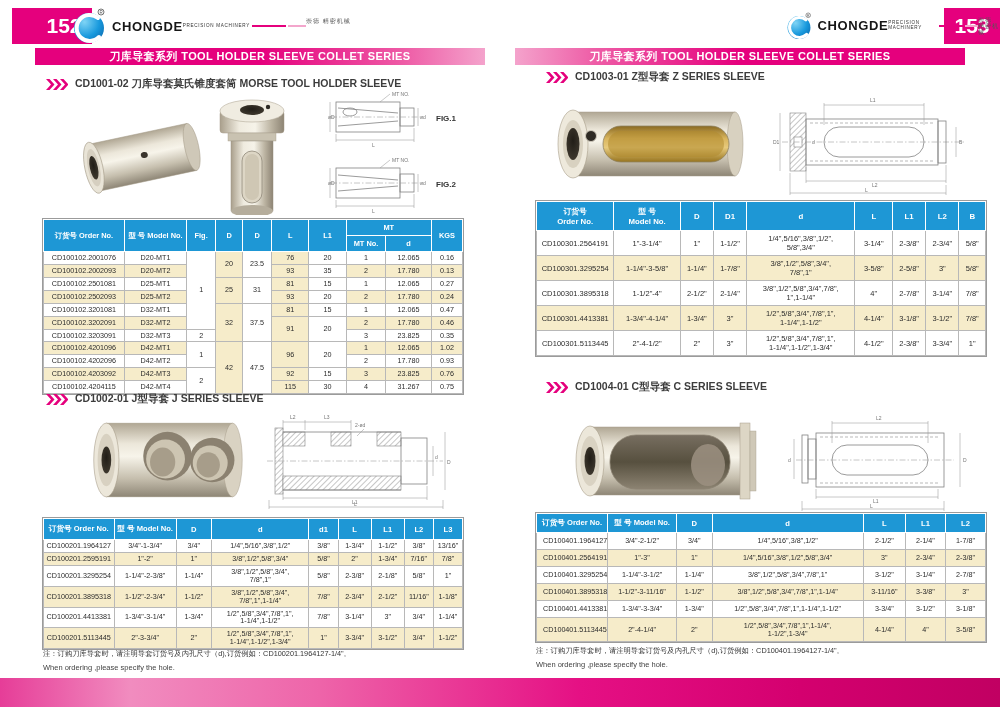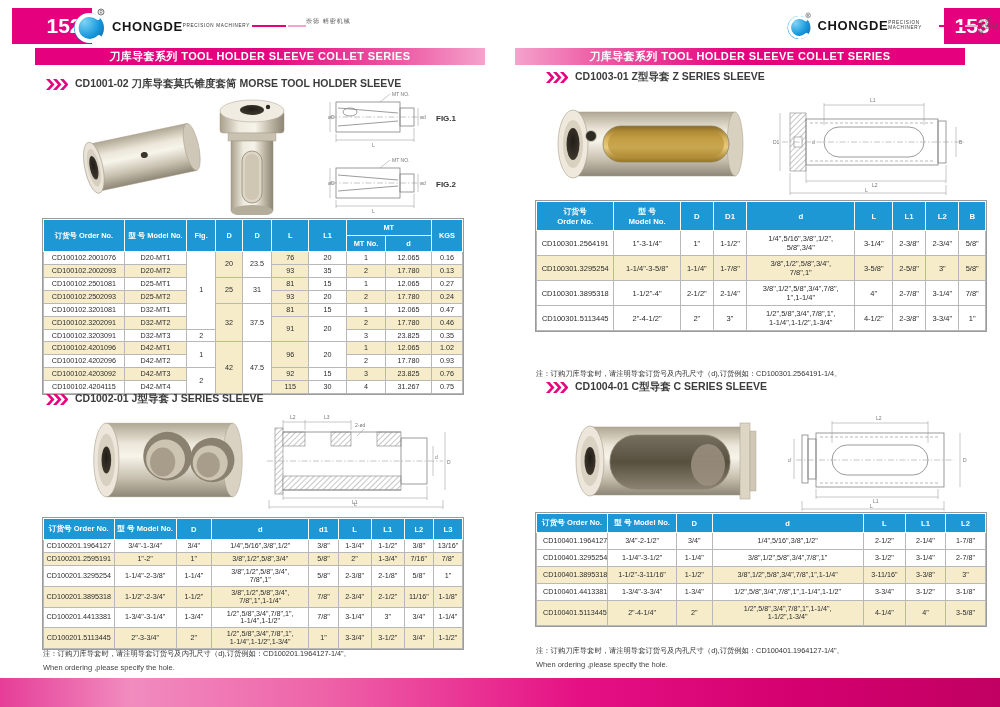--- a/index.html
+++ b/index.html
@@ -636,37 +636,48 @@
             <td>1-1/2"-4"</td>
             <td>2-1/2"</td>
             <td>2-1/4"</td>
             <td>3/8",1/2",5/8",3/4",7/8",
 1",1-1/4"</td>
             <td>4"</td>
             <td>2-7/8"</td>
             <td>3-1/4"</td>
             <td>7/8"</td>
           </tr>
+          <tr class="stripe">
+            <td>CD100301.4413381</td>
+            <td>1-3/4"-4-1/4"</td>
+            <td>1-3/4"</td>
+            <td>3"</td>
+            <td>1/2",5/8",3/4",7/8",1",
+1-1/4",1-1/2"</td>
+            <td>4-1/4"</td>
+            <td>3-1/8"</td>
+            <td>3-1/2"</td>
+            <td>7/8"</td>
+          </tr>
           <tr>
             <td>CD100301.5113445</td>
             <td>2"-4-1/2"</td>
             <td>2"</td>
             <td>3"</td>
             <td>1/2",5/8",3/4",7/8",1",
 1-1/4",1-1/2",1-3/4"</td>
             <td>4-1/2"</td>
             <td>2-3/8"</td>
             <td>3-3/4"</td>
             <td>1"</td>
           </tr>
         </tbody>
       </table>
     </div>
 
-  <div class="note-cn" style="left:536px;top:369px;">注：订购刀库导套时，请注明导套订货号及内孔尺寸（d),订货例如：CD100301.2564191-1/4。</div>
 
   <div class="sec-title" style="left:546px;top:380px;">
     <svg width="22" height="11" viewBox="0 0 22 11">
       <g fill="#e5007d">
           <path d="M0,0 h3.5 l5,5.5 l-5,5.5 H0 l5,-5.5 z"></path>
           <path transform="translate(7,0)" d="M0,0 h3.5 l5,5.5 l-5,5.5 H0 l5,-5.5 z"></path>
           <path transform="translate(14,0)" d="M0,0 h3.5 l5,5.5 l-5,5.5 H0 l5,-5.5 z"></path>
         </g>
     </svg>
     <span>CD1004-01 C型导套 C SERIES SLEEVE</span>
@@ -734,20 +745,29 @@
         <tbody>
           <tr>
             <td>CD100401.1964127</td>
             <td>3/4"-2-1/2"</td>
             <td>3/4"</td>
             <td>1/4",5/16",3/8",1/2"</td>
             <td>2-1/2"</td>
             <td>2-1/4"</td>
             <td>1-7/8"</td>
           </tr>
+          <tr class="stripe">
+            <td>CD100401.2564191</td>
+            <td>1"-3"</td>
+            <td>1"</td>
+            <td>1/4",5/16",3/8",1/2",5/8",3/4"</td>
+            <td>3"</td>
+            <td>2-3/4"</td>
+            <td>2-3/8"</td>
+          </tr>
           <tr>
             <td>CD100401.3295254</td>
             <td>1-1/4"-3-1/2"</td>
             <td>1-1/4"</td>
             <td>3/8",1/2",5/8",3/4",7/8",1"</td>
             <td>3-1/2"</td>
             <td>3-1/4"</td>
             <td>2-7/8"</td>
           </tr>
           <tr class="stripe">

